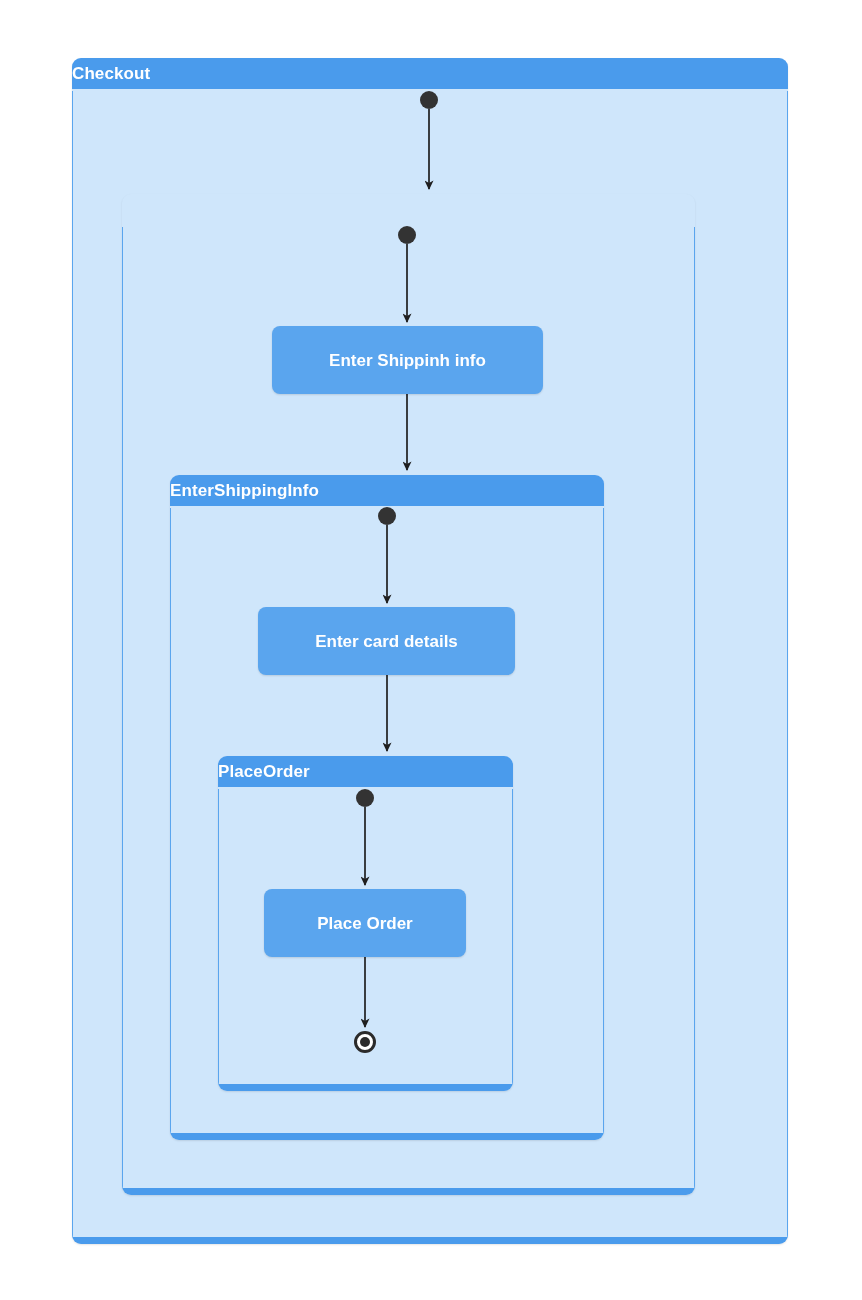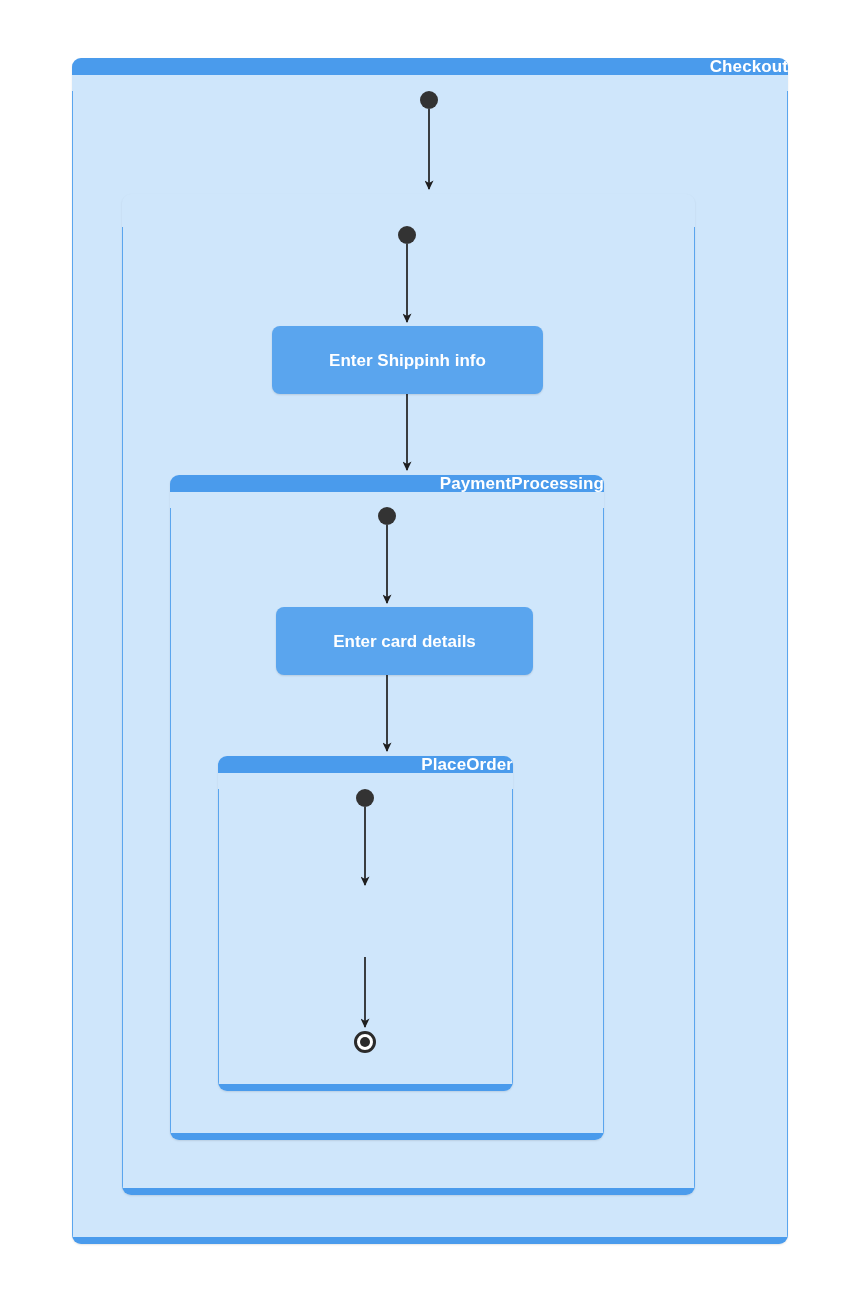--- a/index.html
+++ b/index.html
@@ -25,25 +25,25 @@
   .composite {
     position: absolute;
     border-radius: 9px;
     background: #cfe6fb;
     box-shadow: 0 1px 2px rgba(0,0,0,0.10);
     overflow: hidden;
   }
   .composite > .title-bar {
     position: absolute;
     left: 0; right: 0; top: 0;
-    height: 17px;
+    height: 31px;
     background: #4a9bec;
     display: flex;
     align-items: center;
-    justify-content: flex-end;
+    justify-content: flex-start;
   }
   .composite > .title-bar .title-text {
     color: #ffffff;
     font-size: 17px;
     font-weight: bold;
     letter-spacing: 0.1px;
     line-height: 1;
     white-space: nowrap;
   }
   .composite > .body-region {
@@ -81,21 +81,21 @@
   }
   .action-node .action-label {
     color: #ffffff;
     font-size: 17px;
     font-weight: bold;
     white-space: nowrap;
     line-height: 1;
     text-align: right;
   }
   #action-enter-shipping { left: 272px; top: 326px; width: 271px; height: 68px; }
-  #action-enter-card     { left: 258px; top: 607px; width: 257px; height: 68px; margin-left: 18px; }
+  #action-enter-card     { left: 258px; top: 607px; width: 257px; height: 68px; }
   #action-place-order    { left: 264px; top: 889px; width: 202px; height: 68px; }
 
   
   .start-node {
     position: absolute;
     width: 18px; height: 18px;
     border-radius: 50%;
     background: #333333;
   }
   #start-checkout       { left: 420px; top: 91px;  }
@@ -142,21 +142,21 @@
     <div class="bottom-bar"></div>
   </div>
 
   <div class="composite" id="state-entershippinginfo">
     <div class="body-region"></div>
     <div class="bottom-bar"></div>
   </div>
 
   <div class="composite" id="state-paymentprocessing">
     <div class="title-bar">
-      <span class="title-text">PaymentProcessing</span>
+      <span class="title-text">EnterShippingInfo</span>
     </div>
     <div class="body-region"></div>
     <div class="bottom-bar"></div>
   </div>
 
   <div class="composite" id="state-placeorder">
     <div class="title-bar">
       <span class="title-text">PlaceOrder</span>
     </div>
     <div class="body-region"></div>
@@ -186,18 +186,21 @@
   <div class="start-node" id="start-placeorder"></div>
 
   <div class="action-node" id="action-enter-shipping">
     <span class="action-label">Enter Shippinh info</span>
   </div>
 
   <div class="action-node" id="action-enter-card">
     <span class="action-label">Enter card details</span>
   </div>
 
+  <div class="action-node" id="action-place-order">
+    <span class="action-label">Place Order</span>
+  </div>
 
   <div id="final-node">
     <div class="inner-dot"></div>
   </div>
 
 </div>
 
 </body></html>

